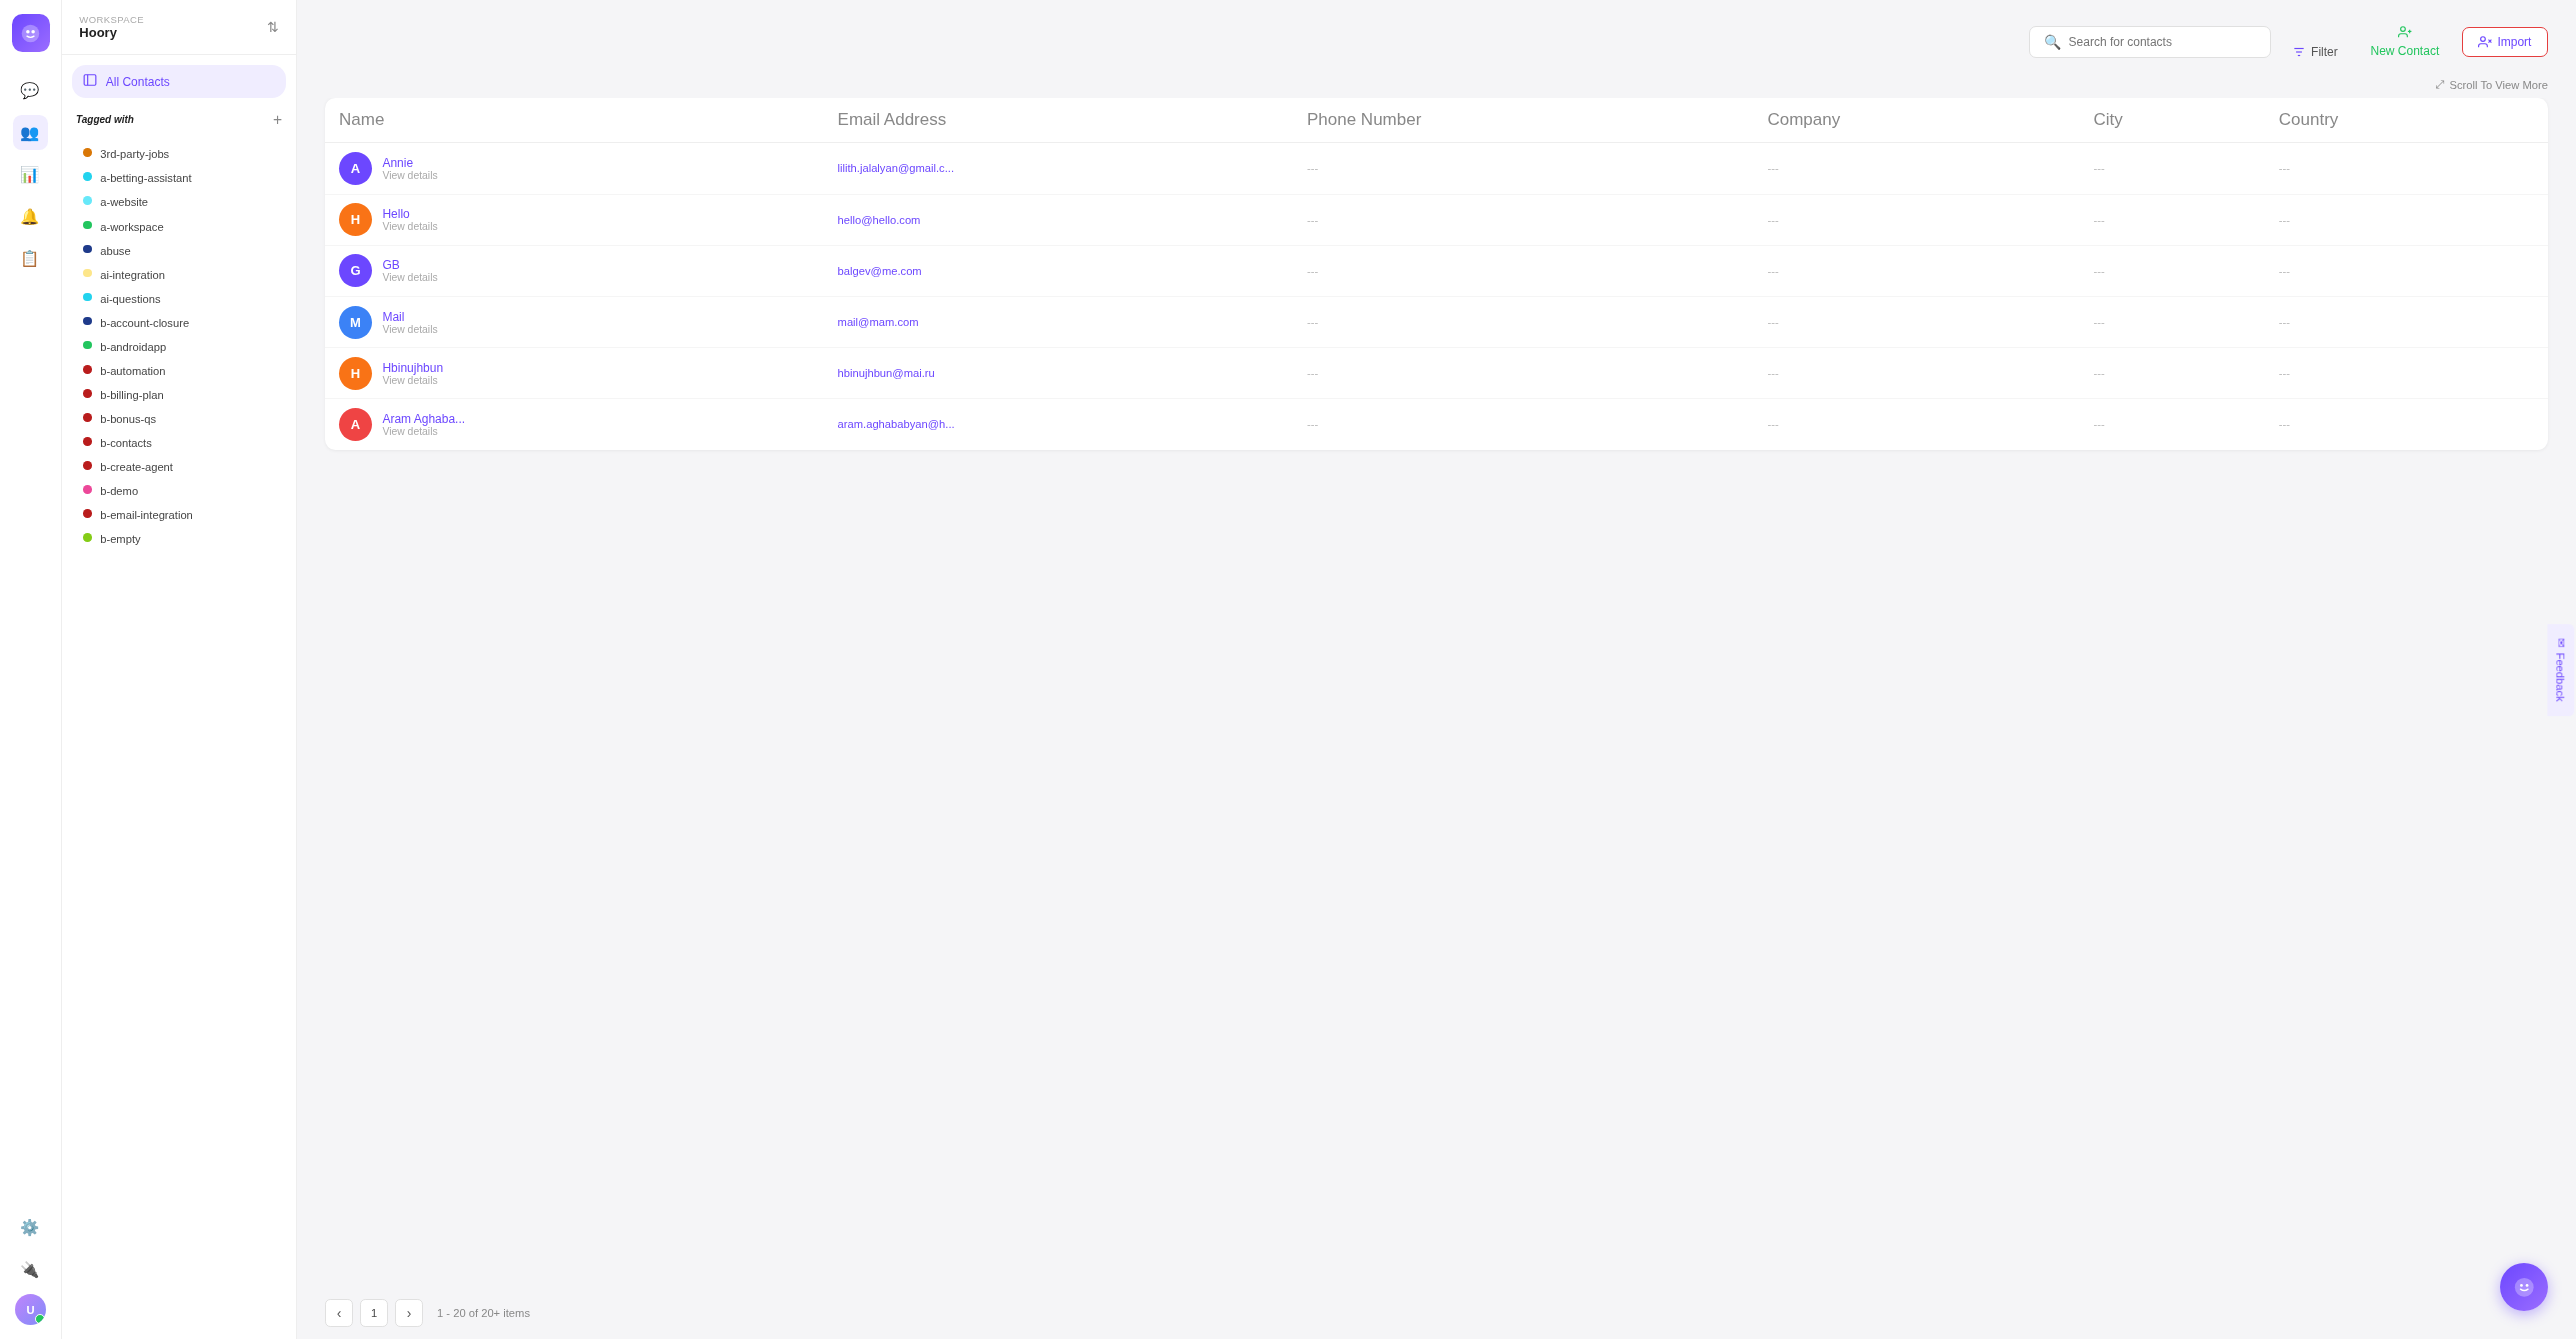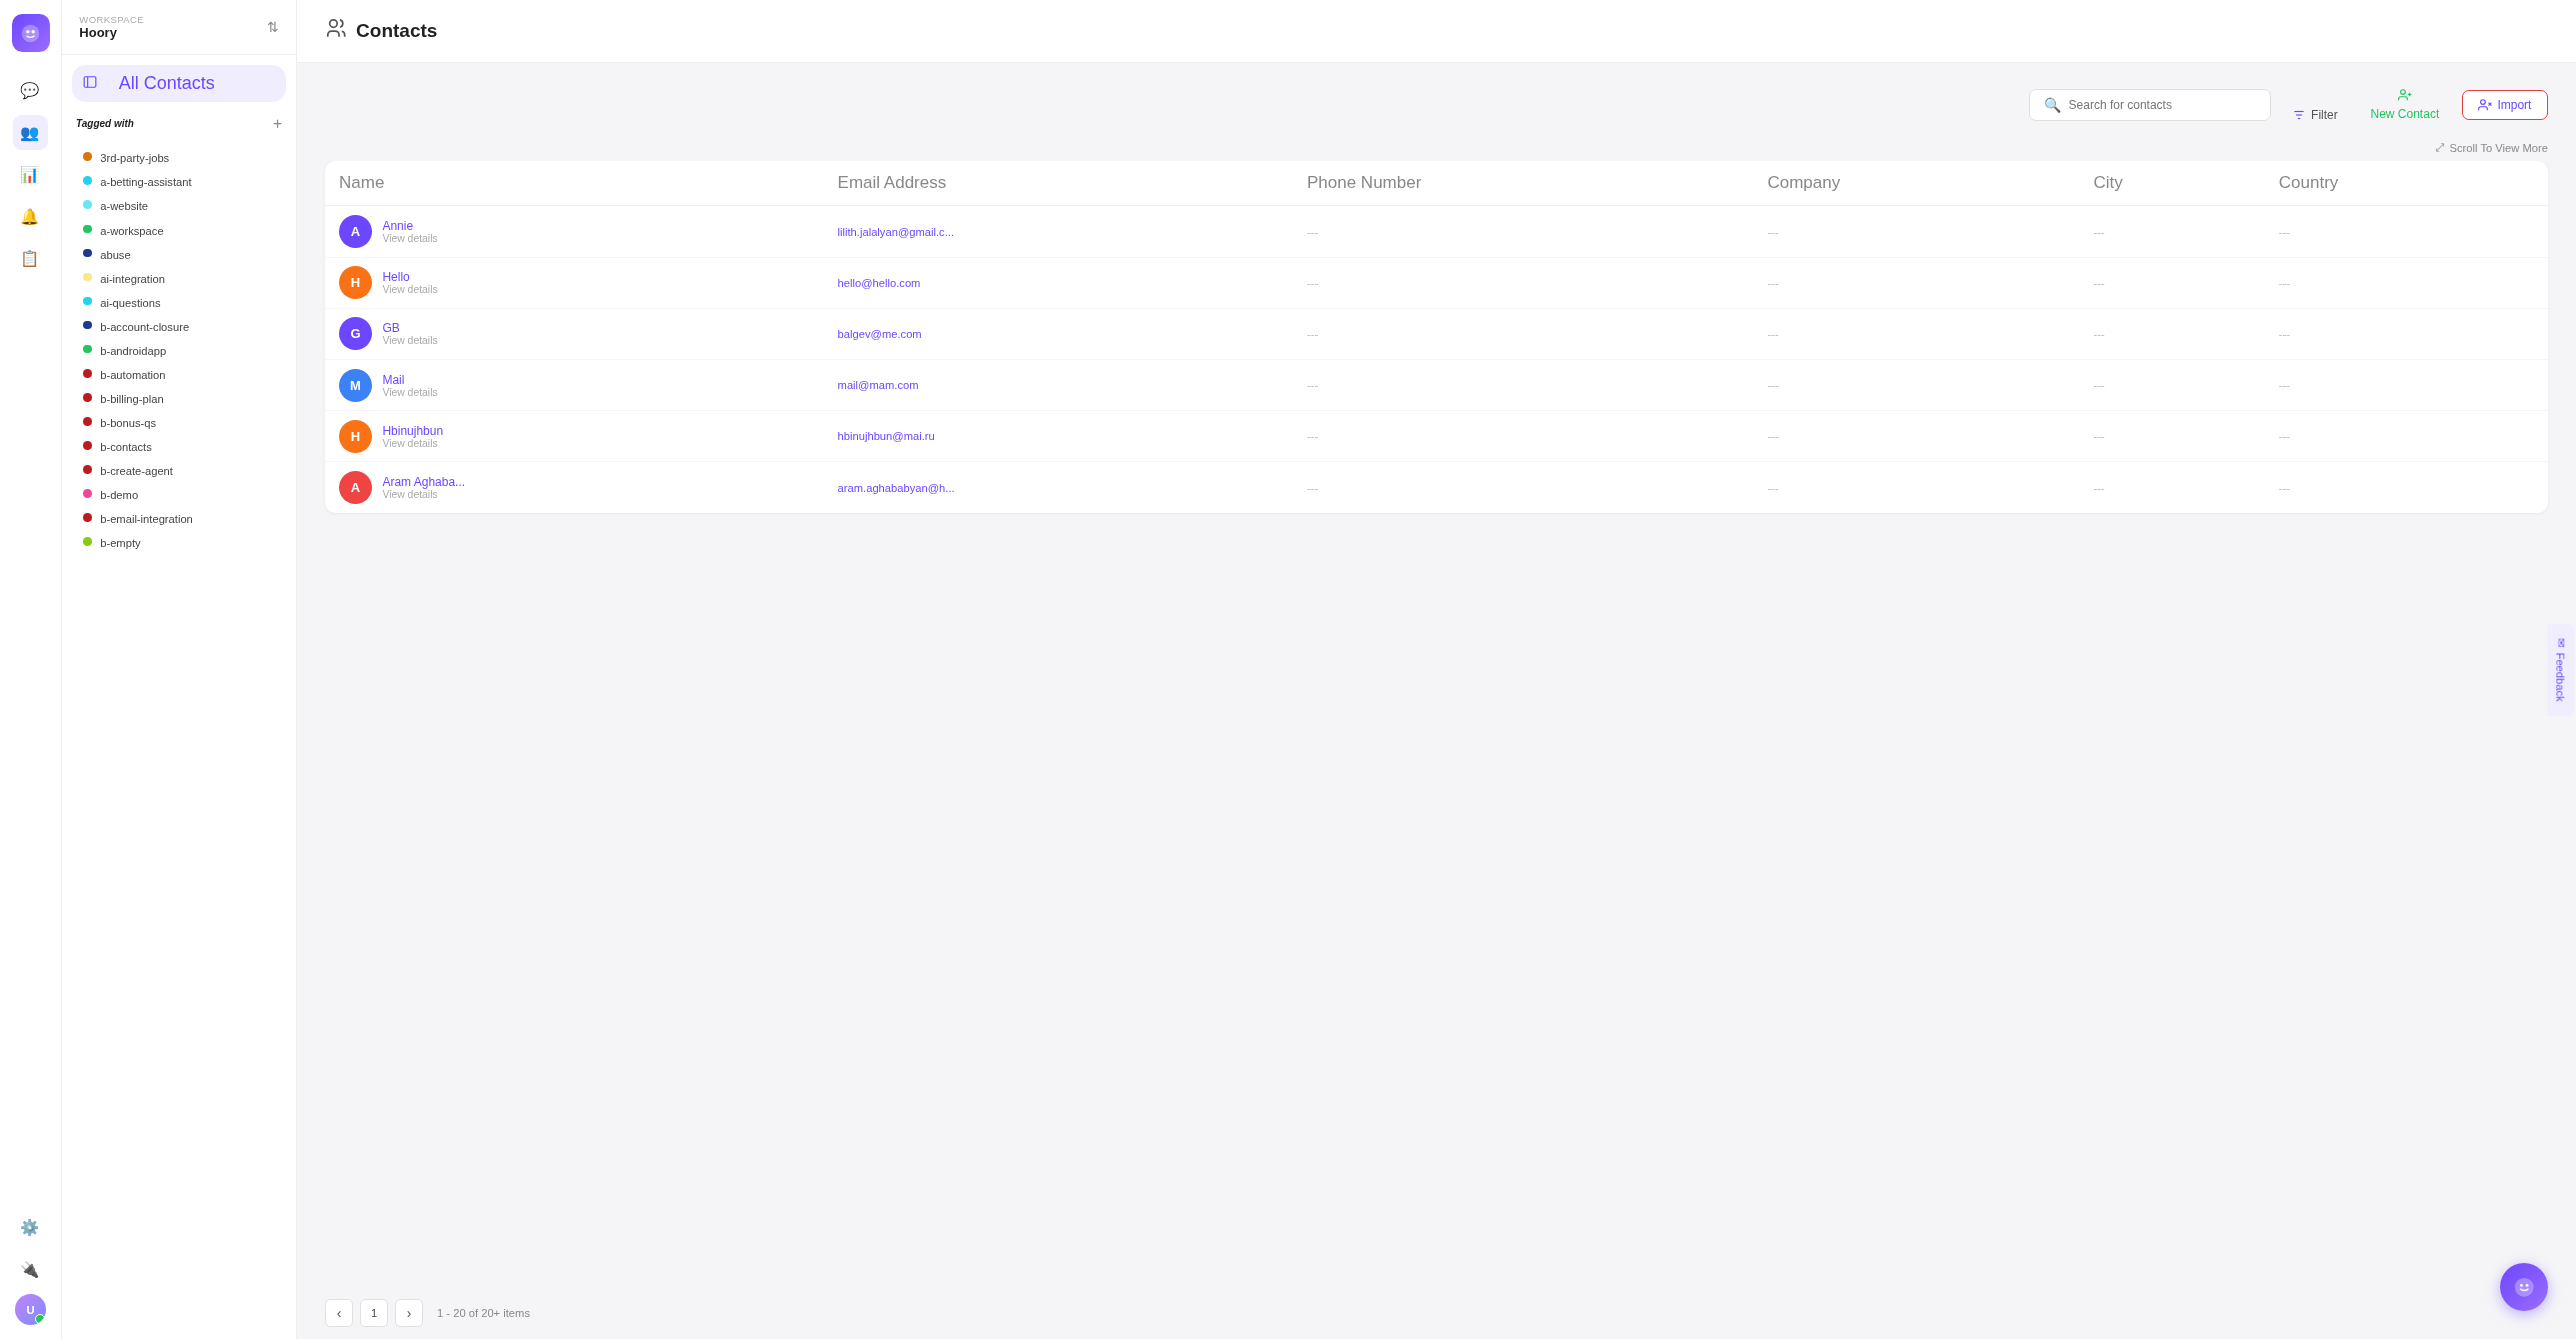--- a/index.html
+++ b/index.html
@@ -58,23 +58,23 @@
       padding: 14px 17.3px;
       border-bottom: 0.9px solid #eee;
       cursor: pointer;
     }
     .workspace-label { font-size: 9.5px; color: #aaa; text-transform: uppercase; letter-spacing: 0.4px; }
     .workspace-name { font-size: 13px; font-weight: 600; color: #222; }
     .workspace-chevron { color: #888; font-size: 14px; }
 
     .sidebar-nav { padding: 10.4px 10.4px 0; }
     .sidebar-nav-item {
-      display: flex; align-items: center; gap: 22px;
+      display: flex; align-items: center; gap: 9px;
       padding: 7.8px 10.4px; border-radius: 14px; cursor: pointer;
-      color: #444; font-size: 18px; font-weight: 500;
+      color: #444; font-size: 12px; font-weight: 500;
     }
     .sidebar-nav-item.active { background: #f0edff; color: #6c47ff; }
     .sidebar-nav-item .icon { font-size: 14px; }
 
     .tagged-section { padding: 14px 14px 7px; }
     .tagged-header {
       display: flex; align-items: center; justify-content: space-between;
       margin-bottom: 8.6px;
     }
     .tagged-title { font-size: 10px; font-weight: 600; color: #222; font-style: italic; }
@@ -353,33 +353,20 @@
     </div>
       <div class="tag-item">
       <span class="tag-dot" style="background:#84cc16"></span>
       <span>b-empty</span>
     </div>
     </div>
 </div>
 
 <div class="main">
 
-  <div class="main-header">
-    <div class="page-title">
-      <span>
-        <svg width="22.5" height="22.5" viewBox="0 0 24 24" fill="none" stroke="#555" stroke-width="1.8">
-          <circle cx="9" cy="7" r="4"></circle>
-          <path d="M3 21v-2a4 4 0 0 1 4-4h4a4 4 0 0 1 4 4v2"></path>
-          <path d="M16 3.13a4 4 0 0 1 0 7.75"></path>
-          <path d="M21 21v-2a4 4 0 0 0-3-3.85"></path>
-        </svg>
-      </span>
-      <span>Contacts</span>
-    </div>
-  </div>
 
   <div class="toolbar">
     <div class="search-box">
       <span class="search-icon">🔍</span>
       <input type="text" placeholder="Search for contacts" style="">
     </div>
     <div class="filter-btn">
       <svg width="14" height="14" viewBox="0 0 24 24" fill="none" stroke="#6c47ff" stroke-width="2">
         <line x1="4" y1="6" x2="20" y2="6"></line>
         <line x1="7" y1="12" x2="17" y2="12"></line>

